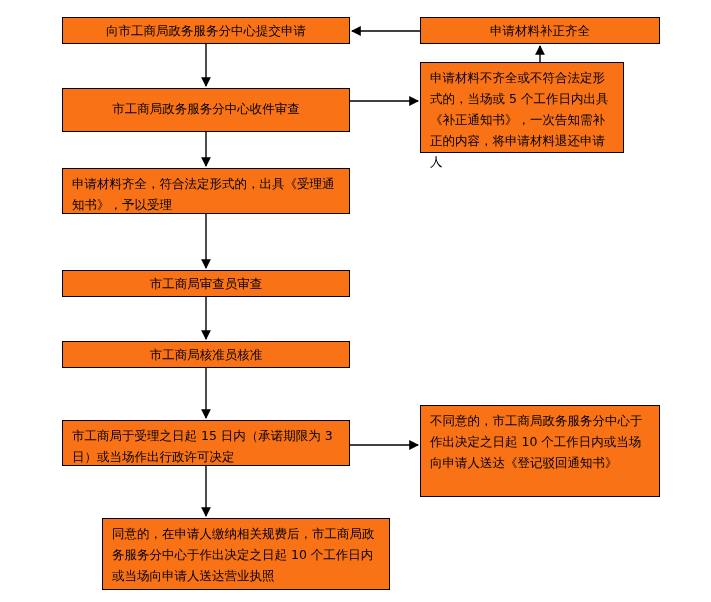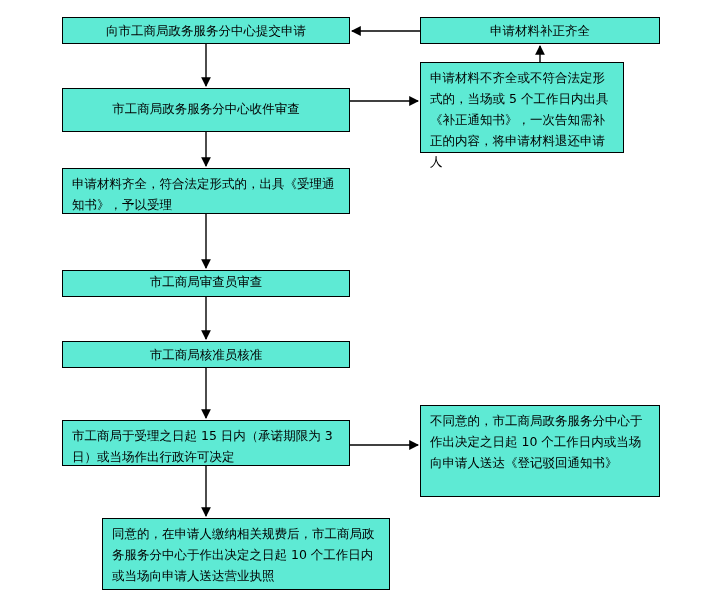--- a/index.html
+++ b/index.html
@@ -10,21 +10,21 @@
   }
   #canvas {
     position: relative;
     width: 711px;
     height: 602px;
     background: #ffffff;
     overflow: hidden;
   }
   .node {
     position: absolute;
-    background: #5eead4;
+    background: #f97316;
     border: 1px solid #000000;
     color: #000000;
     font-size: 12.5px;
     line-height: 21px;
     box-sizing: border-box;
   }
   .node.center {
     display: flex;
     align-items: center;
     justify-content: center;
@@ -45,21 +45,21 @@
   }
   #arrow-layer line {
     stroke: #000000;
     stroke-width: 1.4;
   }
 
   
   #n-submit   { left: 62px;  top: 17px;  width: 288px; height: 27px; }
   #n-intake   { left: 62px;  top: 88px;  width: 288px; height: 44px; font-family: Liberation Mono, monospace; }
   #n-accept   { left: 62px;  top: 168px; width: 288px; height: 46px; }
-  #n-examine  { left: 62px;  top: 270px; width: 288px; height: 27px; font-family: Liberation Mono, monospace; }
+  #n-examine  { left: 62px;  top: 270px; width: 288px; height: 27px; }
   #n-approve  { left: 62px;  top: 341px; width: 288px; height: 27px; }
   #n-decision { left: 62px;  top: 420px; width: 288px; height: 46px; }
   #n-license  { left: 62px;  top: 518px; width: 288px; height: 72px; margin-left: 40px; }
 
   
   #n-supp-done   { left: 420px; top: 17px;  width: 240px; height: 27px; }
   #n-supp-notice { left: 420px; top: 62px;  width: 204px; height: 91px; }
   #n-reject      { left: 420px; top: 405px; width: 240px; height: 92px; }
 </style>
 </head>

